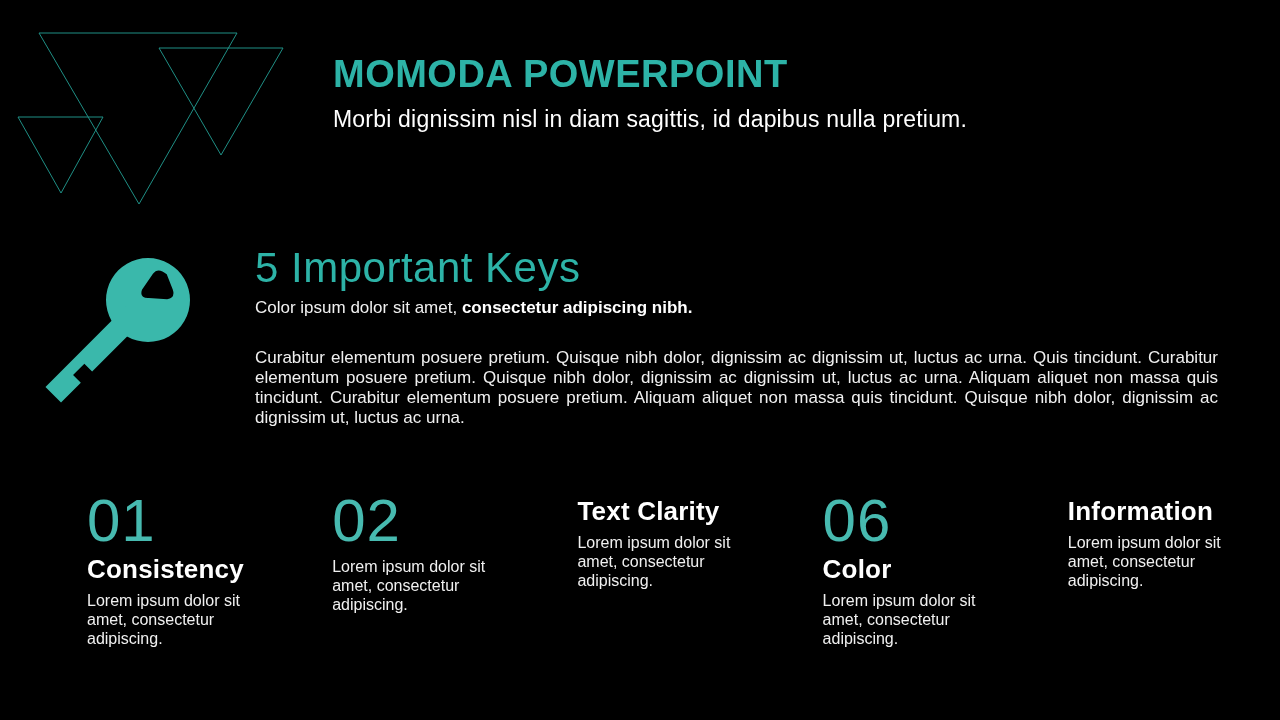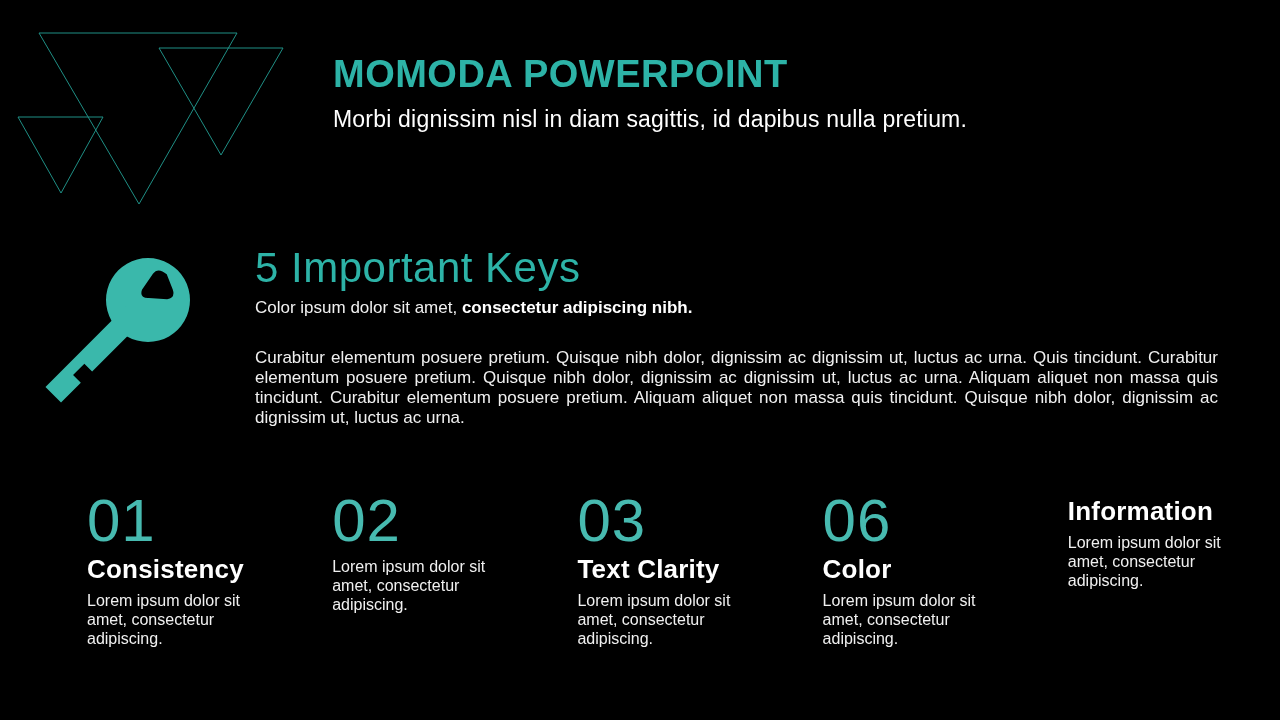--- a/index.html
+++ b/index.html
@@ -101,21 +101,20 @@
     <div class="col">
       <div class="num">01</div>
       <h3>Consistency</h3>
       <p>Lorem ipsum dolor sit amet, consectetur adipiscing.</p>
     </div>
     <div class="col">
       <div class="num">02</div>
       <p>Lorem ipsum dolor sit amet, consectetur adipiscing.</p>
     </div>
     <div class="col">
-      <div class="num">03</div>
       <h3>Text Clarity</h3>
       <p>Lorem ipsum dolor sit amet, consectetur adipiscing.</p>
     </div>
     <div class="col">
       <div class="num">06</div>
       <h3>Color</h3>
       <p>Lorem ipsum dolor sit amet, consectetur adipiscing.</p>
     </div>
     <div class="col">
       <h3>Information</h3>

